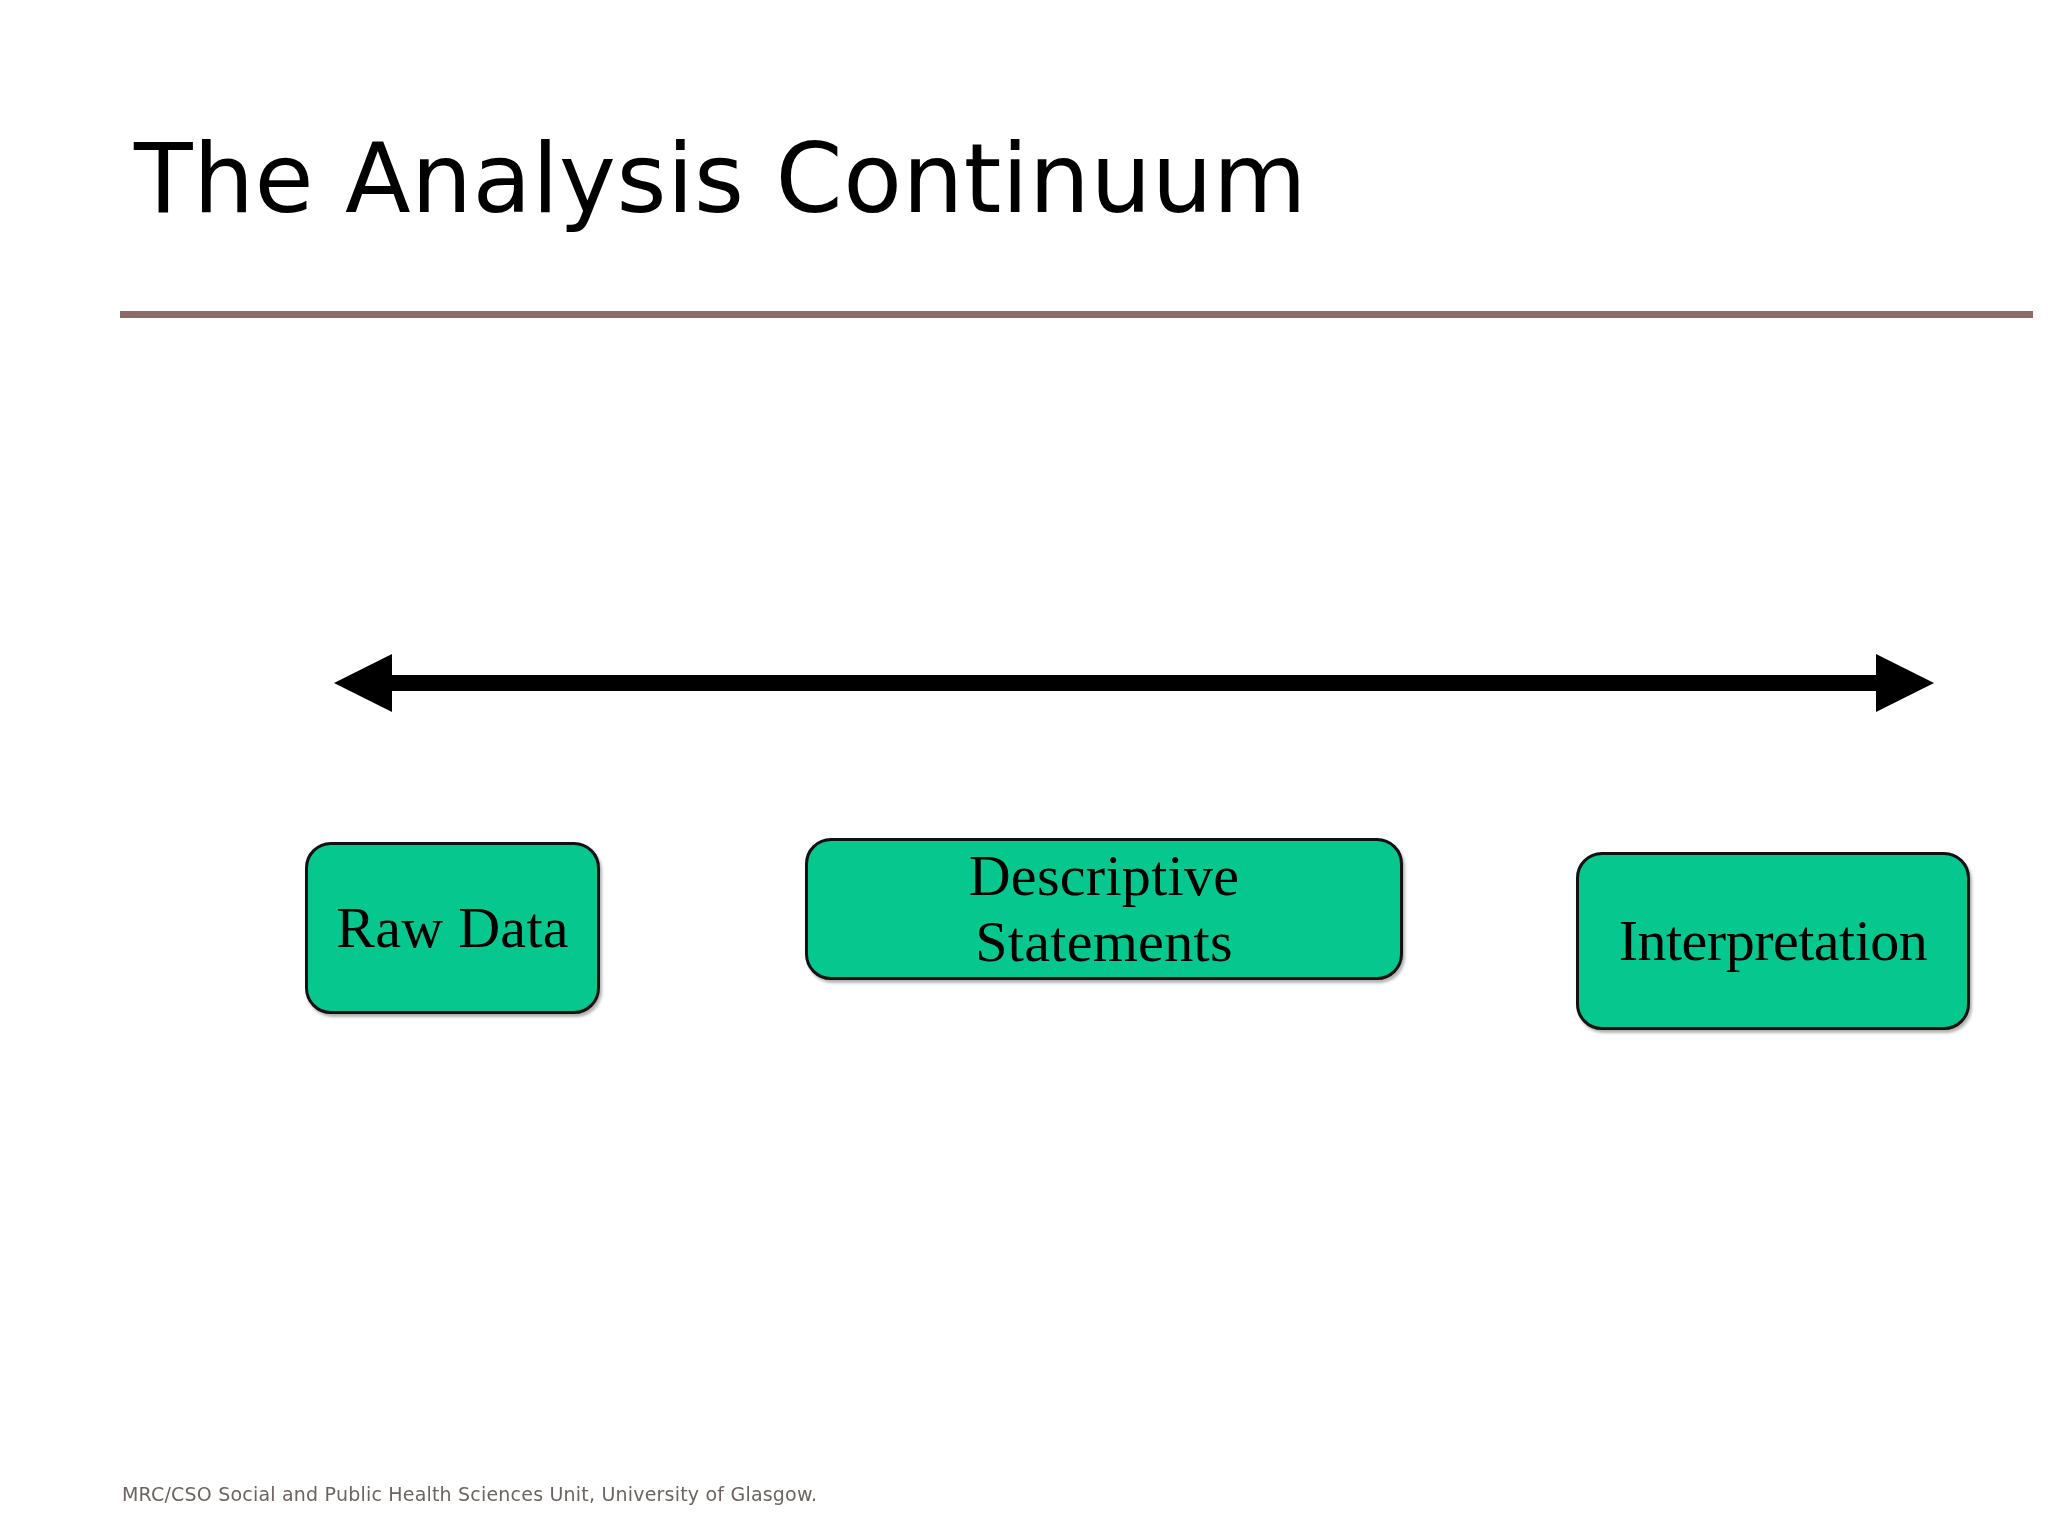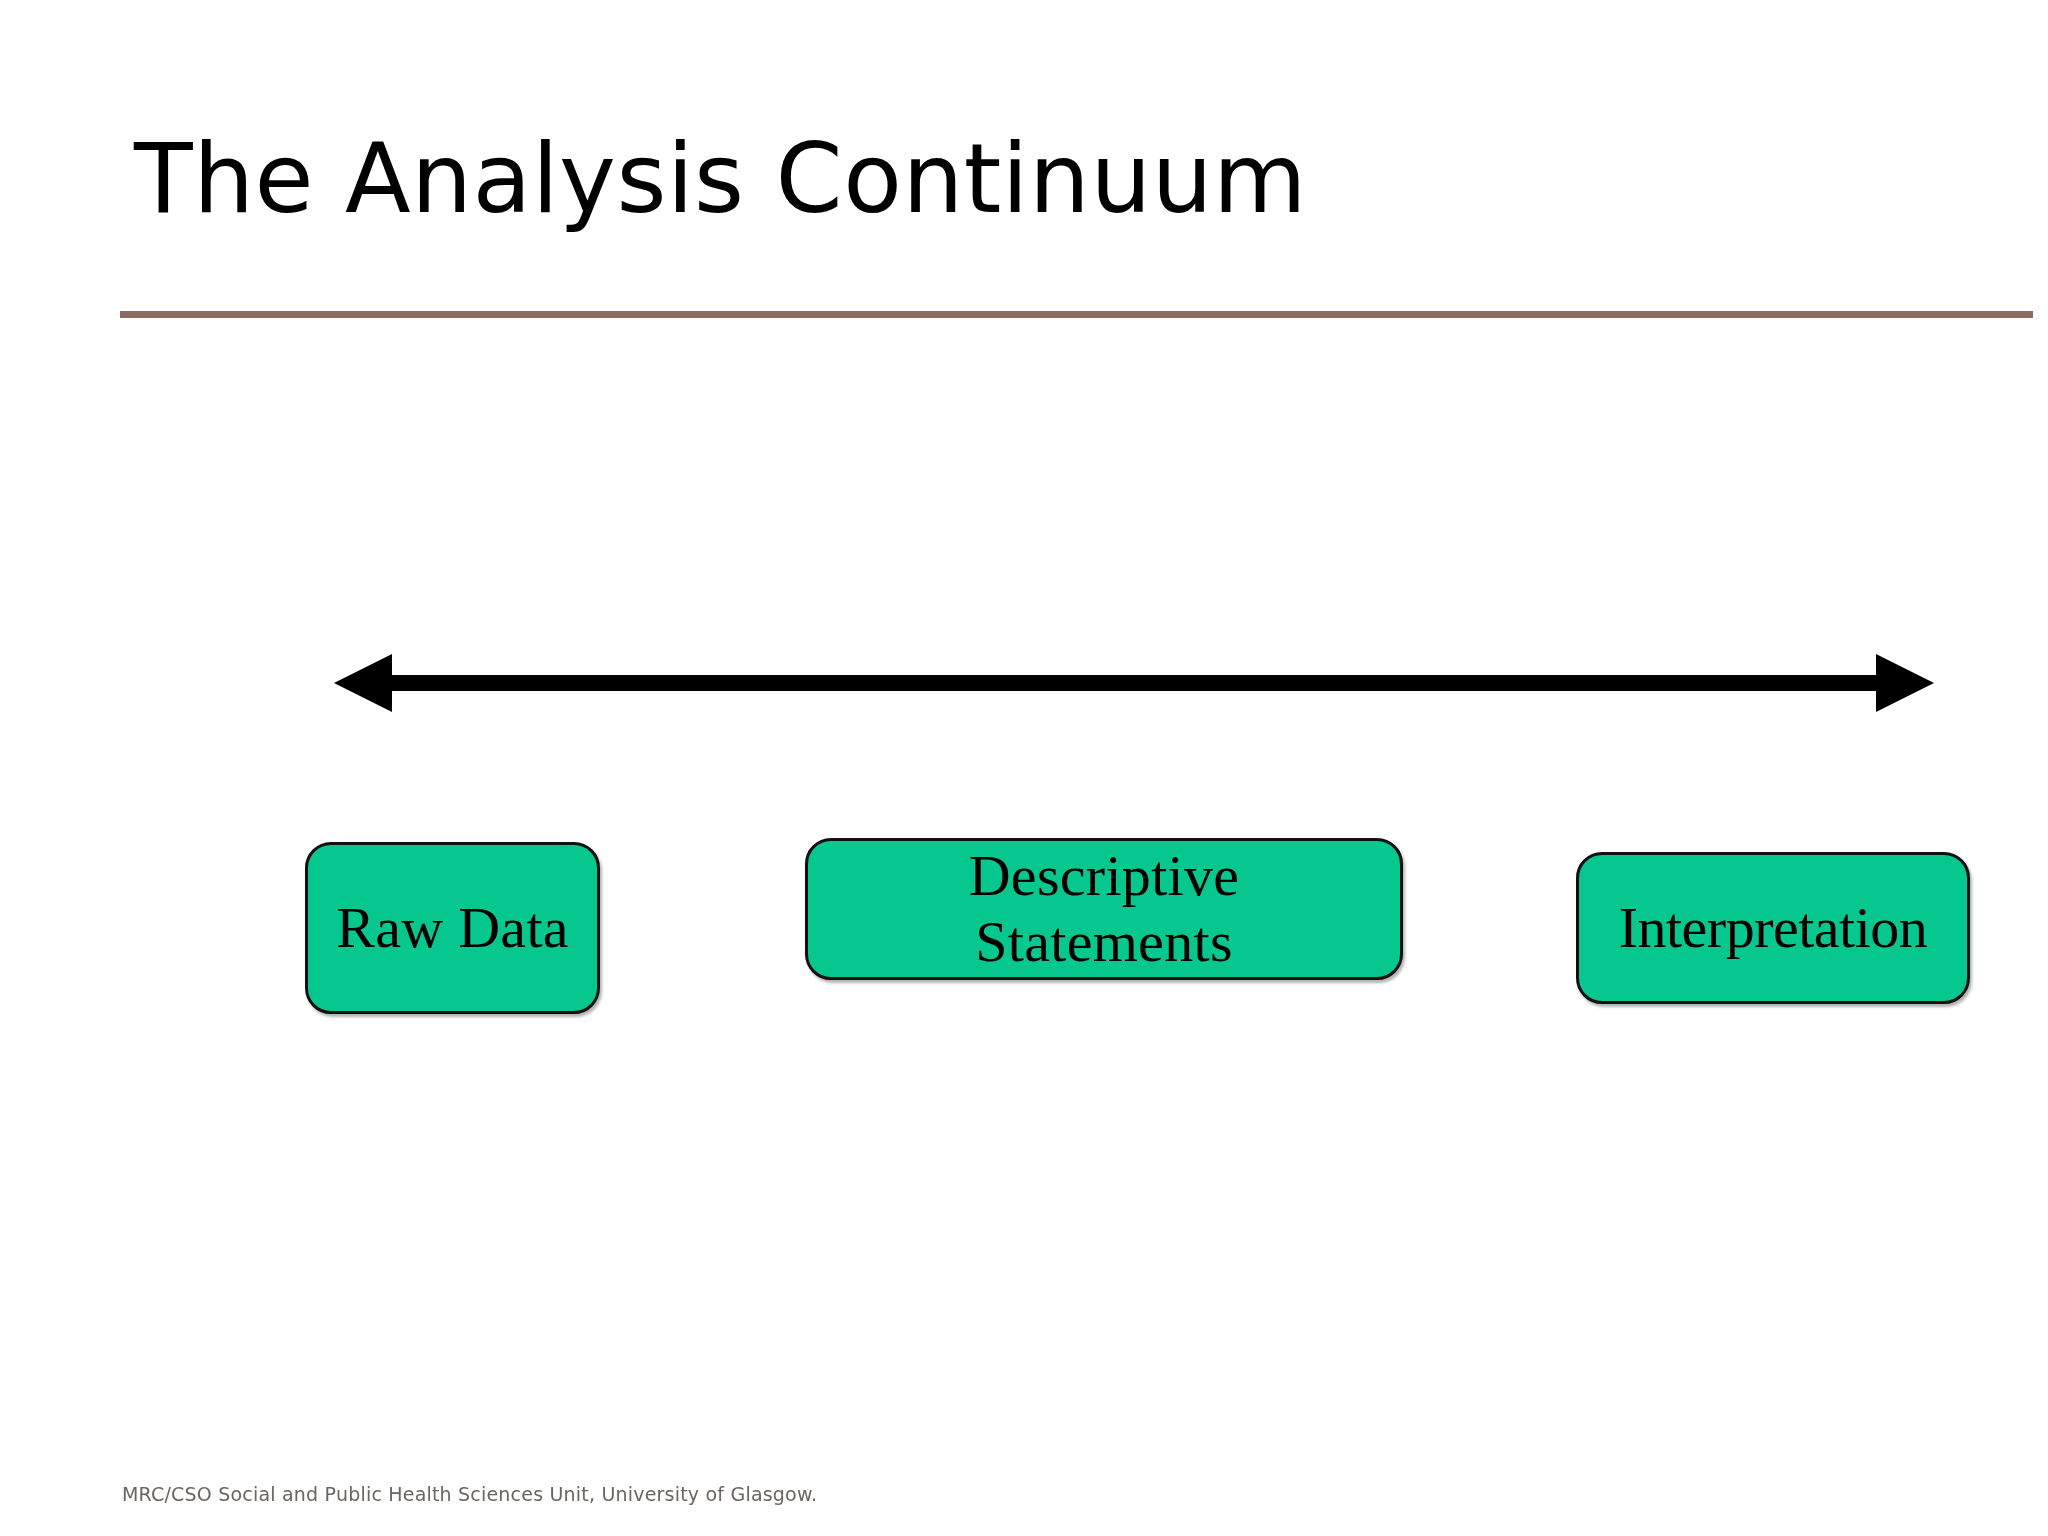--- a/index.html
+++ b/index.html
@@ -98,21 +98,21 @@
   #stage-box-2 {
     left: 757px;
     top: 838px;
     width: 598px;
     height: 142px;
   }
   #stage-box-3 {
     left: 1528px;
     top: 852px;
     width: 394px;
-    height: 152px;
+    height: 178px;
   }
   
   #stage-box-3 .stage-label {
     width: 420px;
     letter-spacing: -0.5px;
   }
 
   
   #footer-text {
     position: absolute;

